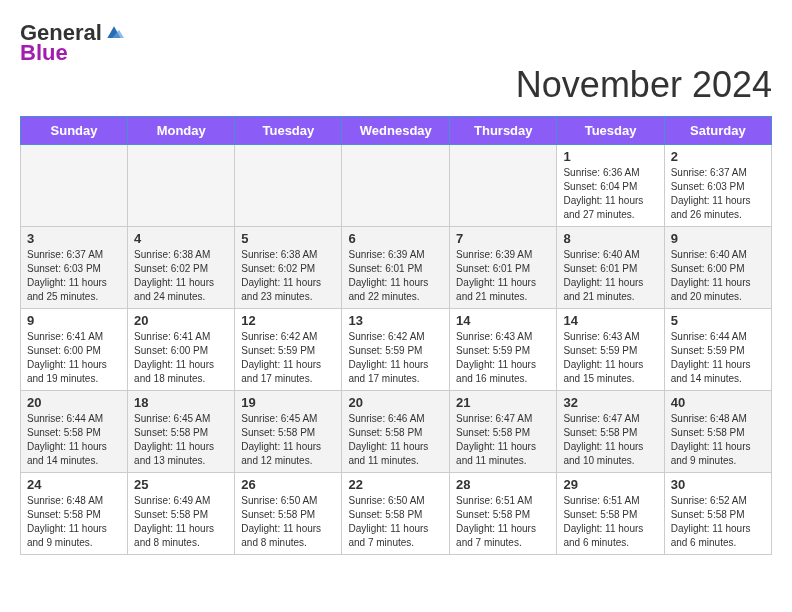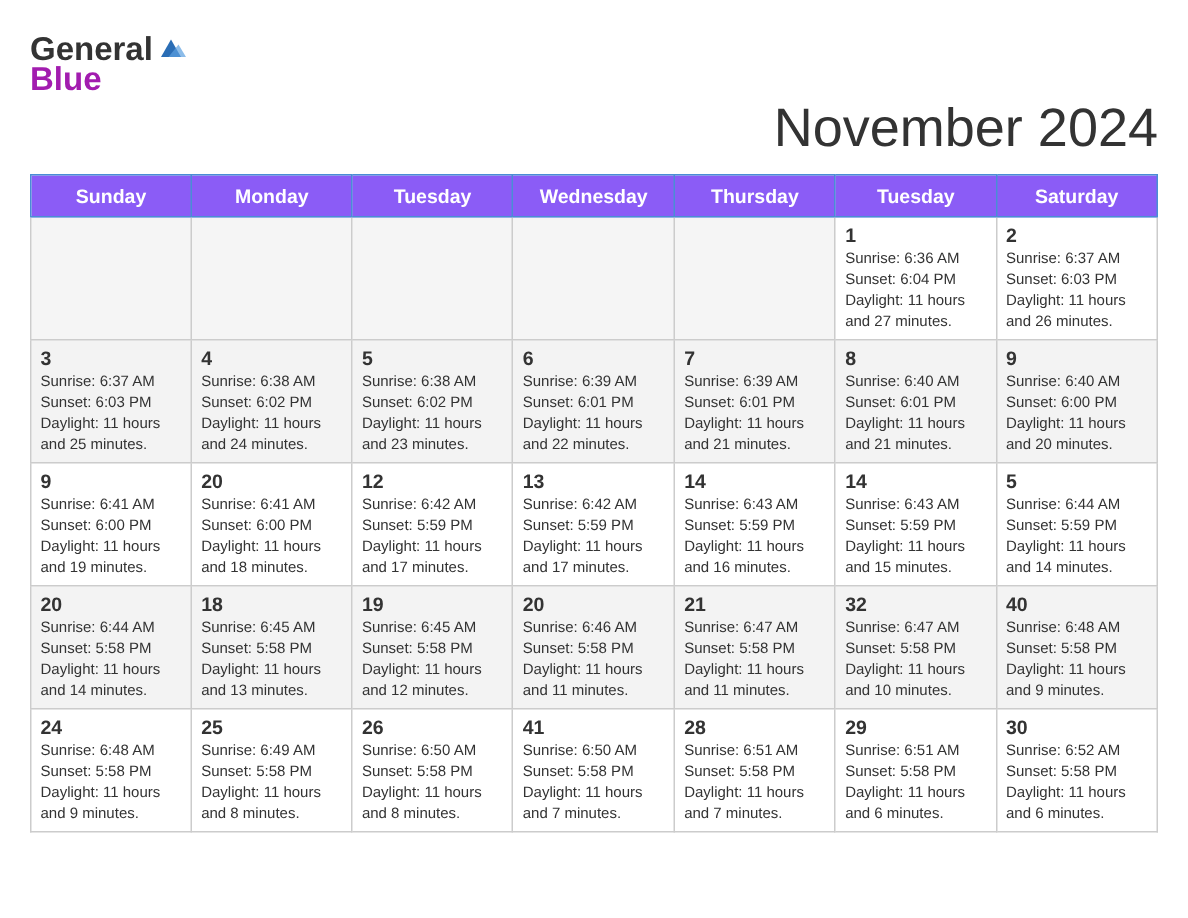--- a/index.html
+++ b/index.html
@@ -246,21 +246,21 @@
         </td>
         <td>
           <span class="day-number">25</span>
           <div class="day-info">Sunrise: 6:49 AM<br>Sunset: 5:58 PM<br>Daylight: 11 hours<br>and 8 minutes.</div>
         </td>
         <td>
           <span class="day-number">26</span>
           <div class="day-info">Sunrise: 6:50 AM<br>Sunset: 5:58 PM<br>Daylight: 11 hours<br>and 8 minutes.</div>
         </td>
         <td>
-          <span class="day-number">41</span>
+          <span class="day-number">22</span>
           <div class="day-info">Sunrise: 6:50 AM<br>Sunset: 5:58 PM<br>Daylight: 11 hours<br>and 7 minutes.</div>
         </td>
         <td>
           <span class="day-number">28</span>
           <div class="day-info">Sunrise: 6:51 AM<br>Sunset: 5:58 PM<br>Daylight: 11 hours<br>and 7 minutes.</div>
         </td>
         <td>
           <span class="day-number">29</span>
           <div class="day-info">Sunrise: 6:51 AM<br>Sunset: 5:58 PM<br>Daylight: 11 hours<br>and 6 minutes.</div>
         </td>

